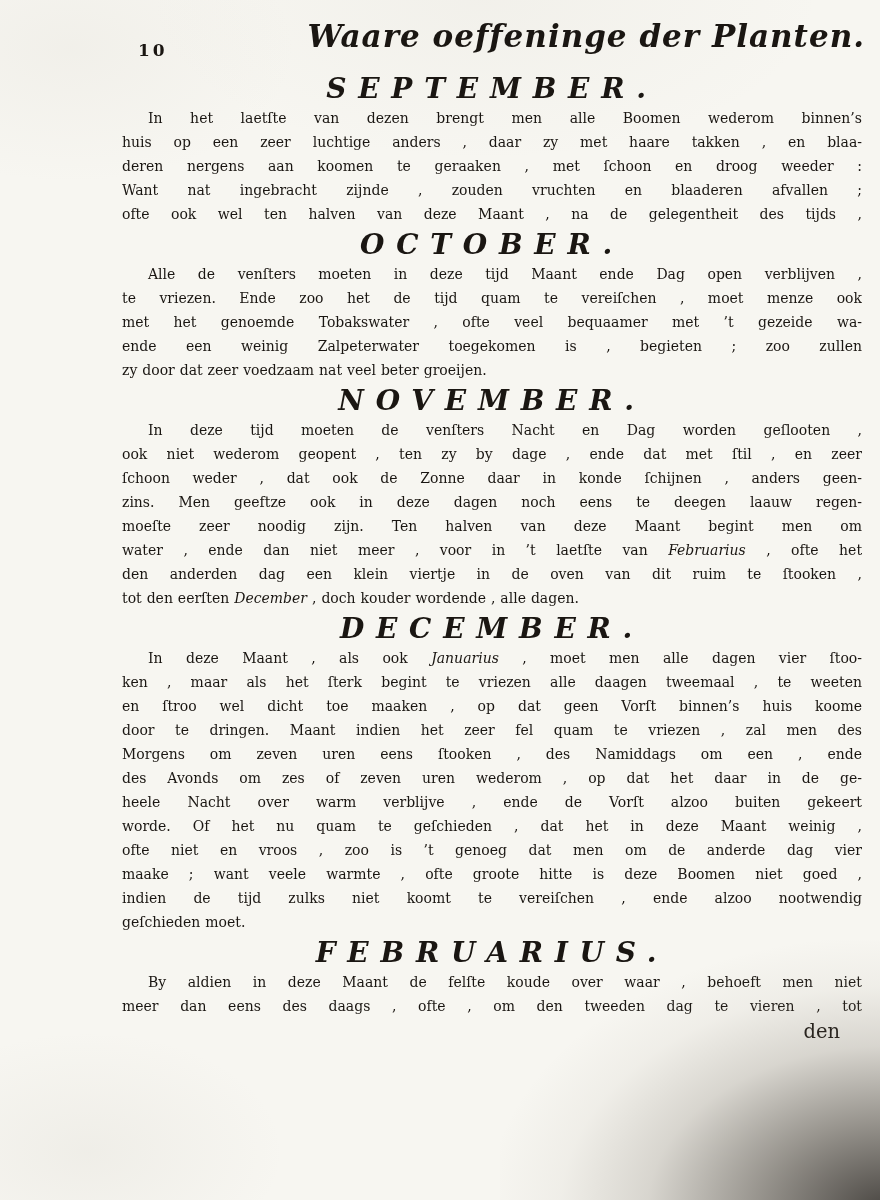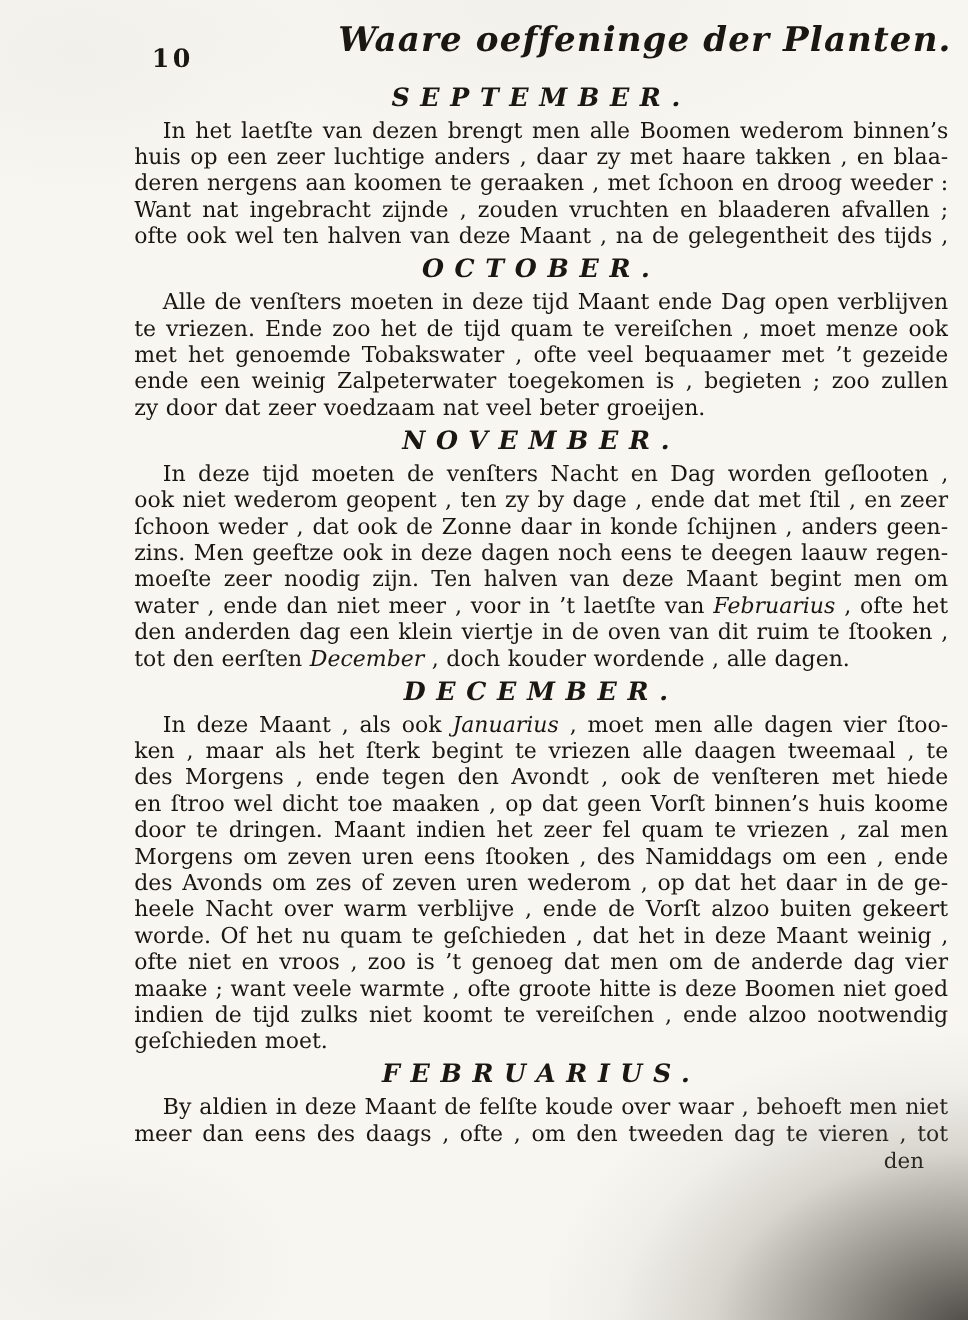--- a/index.html
+++ b/index.html
@@ -23,42 +23,42 @@
       rgba(28,24,20,0.80) 0%,
       rgba(58,52,44,0.50) 30%,
       rgba(105,97,85,0.22) 55%,
       rgba(150,142,128,0.08) 75%,
       rgba(150,142,128,0) 92%);
     pointer-events:none;
   }
   .header-row { position:relative; height:70px; }
   .page-number {
     position:absolute; left:138px; top:40px;
-    font-size:23px; font-weight:bold; letter-spacing:3px;
+    font-size:17px; font-weight:bold; letter-spacing:3px;
   }
   .running-title {
     position:absolute; left:120px; top:18px; width:745px;
     text-align:right;
     font-style:italic; font-weight:bold;
     font-size:31px; letter-spacing:1px;
     white-space:nowrap;
   }
   .text-col {
     position:absolute; left:122px; top:70px; width:740px;
   }
   .heading {
     text-align:center;
     font-style:italic; font-weight:bold;
-    font-size:23px; line-height:28px;
+    font-size:28px; line-height:28px;
     letter-spacing:0.42em;
     margin:5px 0 3px;
     white-space:nowrap;
   }
   .line {
-    font-size:20px; line-height:24px; height:24px;
+    font-size:14px; line-height:24px; height:24px;
     overflow:hidden;
     text-align:justify;
     -moz-text-align-last:justify;
     text-align-last:justify;
     word-spacing:0.5px;
   }
   .line.flush { text-align-last:left; -moz-text-align-last:left; }
   .line.indent { text-indent:26px; }
   .catchword {
     margin-top:2px; padding-right:22px;
@@ -102,21 +102,20 @@
           <div class="line">zins.  Men geeftze ook in deze dagen noch eens te deegen laauw regen-</div>
           <div class="line">moeſte zeer noodig zijn.  Ten halven van deze Maant begint men om</div>
           <div class="line">water , ende dan niet meer , voor in ’t laetſte van <i>Februarius</i> , ofte het</div>
           <div class="line">den anderden dag een klein viertje in de oven van dit ruim te ſtooken ,</div>
           <div class="line flush">tot den eerſten <i>December</i> , doch kouder wordende , alle dagen.</div>
         </div>
         <div class="heading">DECEMBER.</div>
         <div class="para">
           <div class="line indent">In deze Maant , als ook <i>Januarius</i> , moet men alle dagen vier ſtoo-</div>
           <div class="line">ken , maar als het ſterk begint te vriezen alle daagen tweemaal , te weeten</div>
-          <div class="line">des Morgens , ende tegen den Avondt , ook de venſteren met hiede</div>
           <div class="line">en ſtroo wel dicht toe maaken , op dat geen Vorſt binnen’s huis koome</div>
           <div class="line">door te dringen.  Maant indien het zeer fel quam te vriezen , zal men des</div>
           <div class="line">Morgens om zeven uren eens ſtooken , des Namiddags om een , ende</div>
           <div class="line">des Avonds om zes of zeven uren wederom , op dat het daar in de ge-</div>
           <div class="line">heele Nacht over warm verblijve , ende de Vorſt alzoo buiten gekeert</div>
           <div class="line">worde.  Of het nu quam te geſchieden , dat het in deze Maant weinig ,</div>
           <div class="line">ofte niet en vroos , zoo is ’t genoeg dat men om de anderde dag vier</div>
           <div class="line">maake ;  want veele warmte , ofte groote hitte is deze Boomen niet goed ,</div>
           <div class="line">indien de tijd zulks niet koomt te vereiſchen , ende alzoo nootwendig</div>
           <div class="line flush">geſchieden moet.</div>

